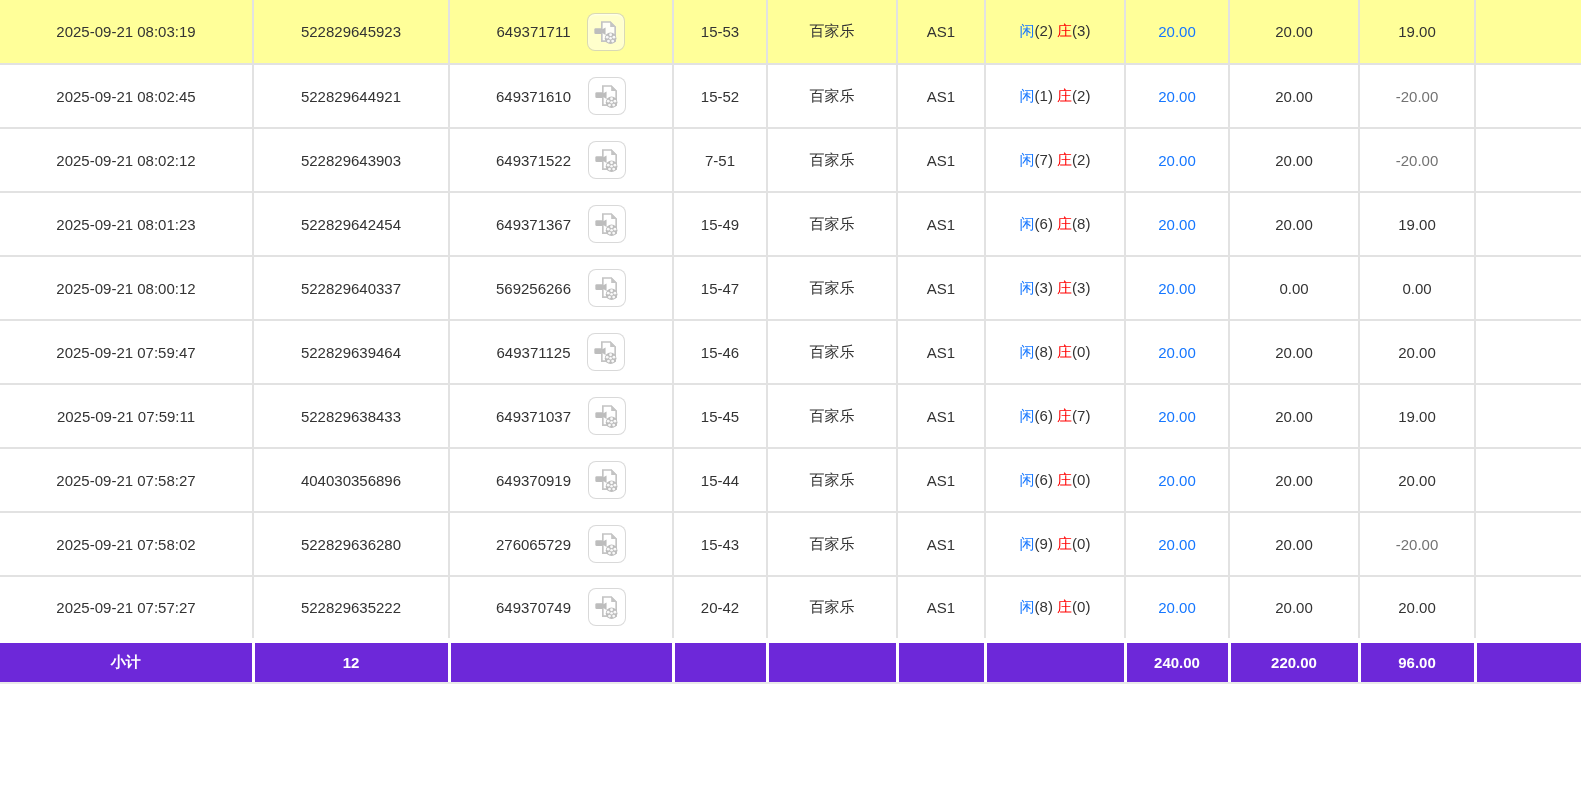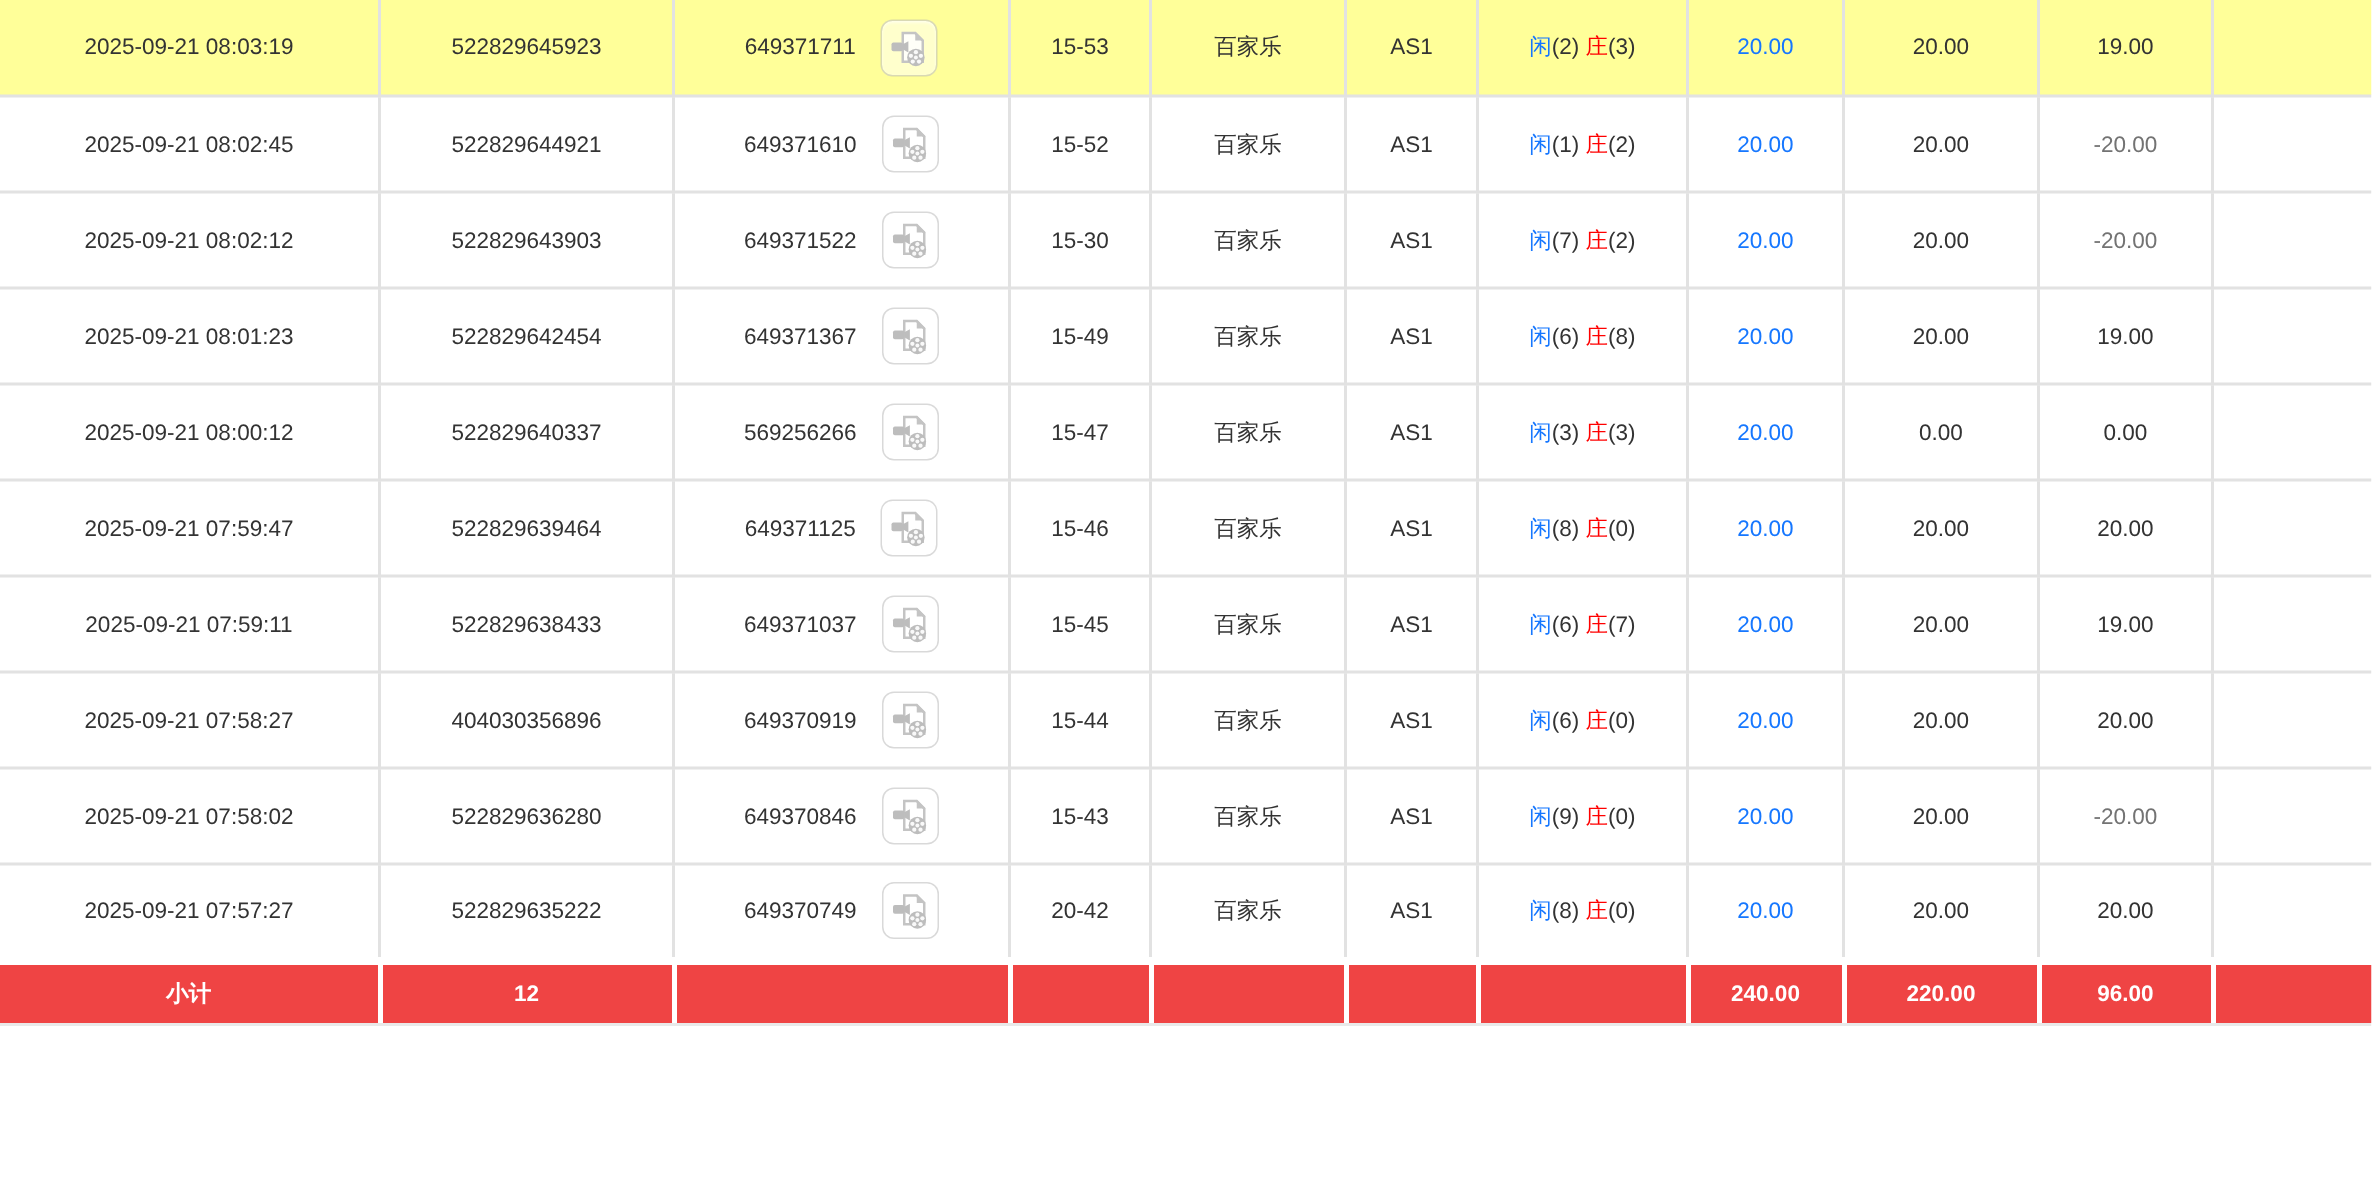--- a/index.html
+++ b/index.html
@@ -53,21 +53,21 @@
     box-shadow: inset 0 1px 2px rgba(255,255,255,0.7);
     cursor: pointer;
   }
   .blue { color: #1677ff; }
   .red { color: #ff0000; }
   .neg { color: #737373; }
   tfoot.records-footer tr {
     height: 42px;
   }
   tfoot.records-footer td {
-    background: #ef4444;
+    background: #6d28d9;
     color: #ffffff;
     font-weight: bold;
     font-size: 15px;
     border: 3px solid #ffffff;
     margin-left: 42px;
   }
   tfoot.records-footer tr:first-child td {
     border-top: 5px solid #ffffff;
   }
   .table-bottom-strip {
@@ -175,21 +175,21 @@
                   <circle cx="23.5" cy="25.5" r="1.6" fill="rgba(255,255,255,0.9)"></circle>
                   <circle cx="23.5" cy="21.3" r="1.7" fill="rgba(255,255,255,0.9)"></circle>
                   <circle cx="27.5" cy="24.2" r="1.7" fill="rgba(255,255,255,0.9)"></circle>
                   <circle cx="26" cy="28.9" r="1.7" fill="rgba(255,255,255,0.9)"></circle>
                   <circle cx="21" cy="28.9" r="1.7" fill="rgba(255,255,255,0.9)"></circle>
                   <circle cx="19.5" cy="24.2" r="1.7" fill="rgba(255,255,255,0.9)"></circle>
                 </svg>
               </button>
             </div>
           </td>
-          <td>15-30</td>
+          <td>7-51</td>
           <td>百家乐</td>
           <td>AS1</td>
           <td><span class="blue">闲</span>(7) <span class="red">庄</span>(2)</td>
           <td><span class="blue">20.00</span></td>
           <td>20.00</td>
           <td><span class="neg">-20.00</span></td>
           <td></td>
         </tr>
         <tr>
           <td>2025-09-21 08:01:23</td>
@@ -349,21 +349,21 @@
           <td><span class="blue">20.00</span></td>
           <td>20.00</td>
           <td><span>20.00</span></td>
           <td></td>
         </tr>
         <tr>
           <td>2025-09-21 07:58:02</td>
           <td>522829636280</td>
           <td>
             <div class="round-wrap">
-              <span>649370846</span>
+              <span>276065729</span>
               <button class="video-btn">
                 <svg width="30" height="30" viewBox="0 0 36 36">
                   <path d="M13 6 h10 l6 6 v17 h-16 z" fill="rgba(255,255,255,0.85)" stroke="#c4c4c4" stroke-width="2"></path>
                   <path d="M23 5 l7 7 h-7 z" fill="#c4c4c4"></path>
                   <rect x="4" y="13.5" width="9" height="7" rx="1.5" fill="#bdbdbd"></rect>
                   <path d="M13 15 l4.5 -2.5 v9 l-4.5 -2.5 z" fill="#bdbdbd"></path>
                   <circle cx="23.5" cy="25.5" r="7" fill="#bdbdbd"></circle>
                   <circle cx="23.5" cy="25.5" r="1.6" fill="rgba(255,255,255,0.9)"></circle>
                   <circle cx="23.5" cy="21.3" r="1.7" fill="rgba(255,255,255,0.9)"></circle>
                   <circle cx="27.5" cy="24.2" r="1.7" fill="rgba(255,255,255,0.9)"></circle>

